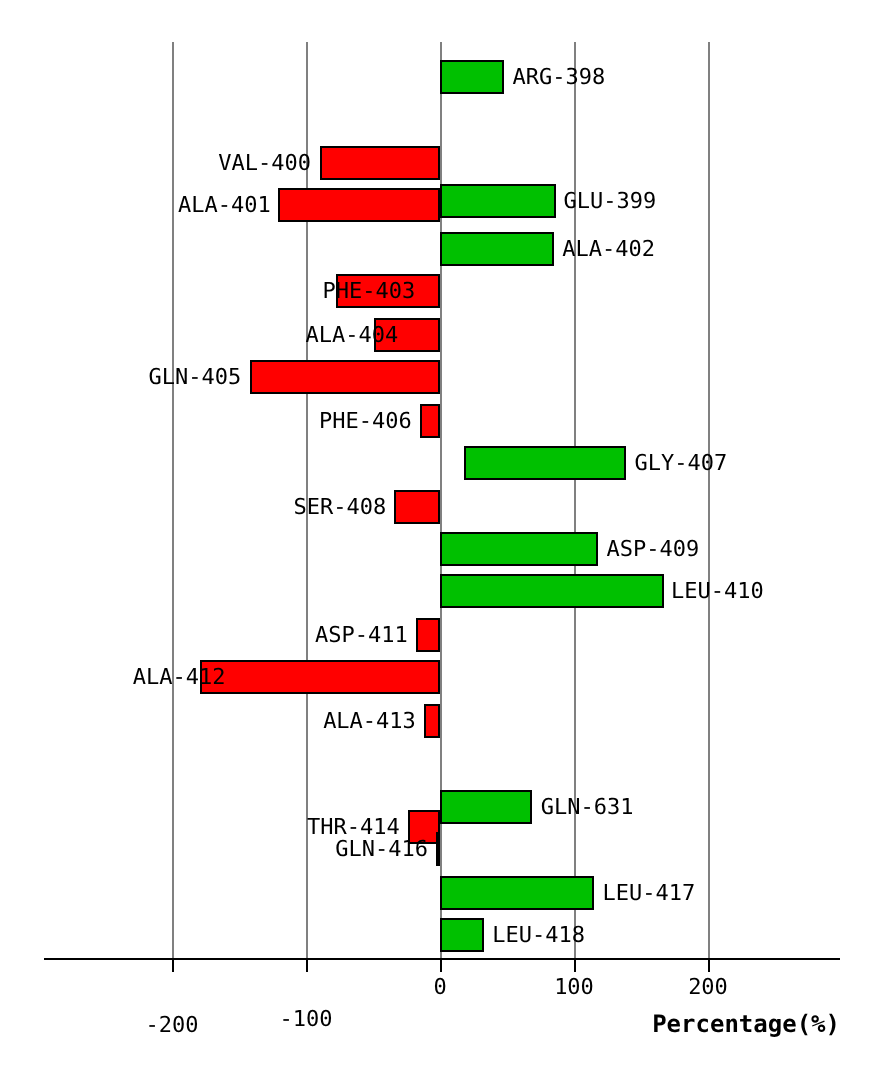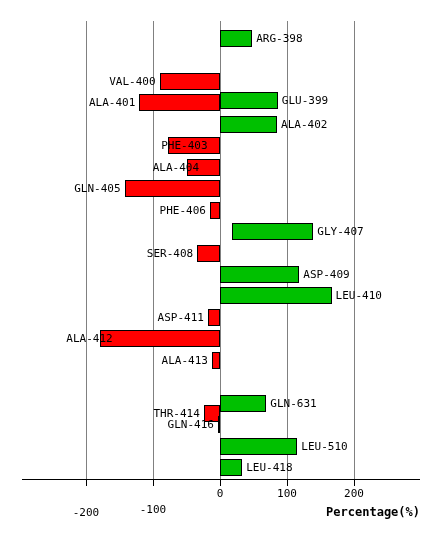--- a/index.html
+++ b/index.html
@@ -167,21 +167,21 @@
       <div class="bar-row" style="top: 394.6px; left: 0px; width: 441px;">
         <div class="bar pos" title="GLN-415: 69%" style="left: 220px; width: 46.368px;"></div>
         <div class="bar-label right" style="left: 270.368px;">GLN-631</div>
       </div>
       <div class="bar-row" style="top: 416.1px; left: 0px; width: 441px;">
         <div class="bar neg" title="GLN-416: -3%" style="left: 217.984px; width: 2.016px;"></div>
         <div class="bar-label left" style="left: 0px; width: 213.984px;">GLN-416</div>
       </div>
       <div class="bar-row" style="top: 437.6px; left: 0px; width: 441px;">
         <div class="bar pos" title="LEU-417: 115%" style="left: 220px; width: 77.28px;"></div>
-        <div class="bar-label right" style="left: 301.28px;">LEU-510</div>
+        <div class="bar-label right" style="left: 301.28px;">LEU-417</div>
       </div>
       <div class="bar-row" style="top: 459px; left: 0px; width: 441px;">
         <div class="bar pos" title="LEU-418: 33%" style="left: 220px; width: 22.176px;"></div>
         <div class="bar-label right" style="left: 246.176px;">LEU-418</div>
       </div>
     </div>
   <div class="axis-line"></div>
   <div id="ticks-layer">
       <div class="tick" style="left: 86px;"></div>
       <div class="tick-label" style="left: 56px; margin-top: 19px;">-200</div>

